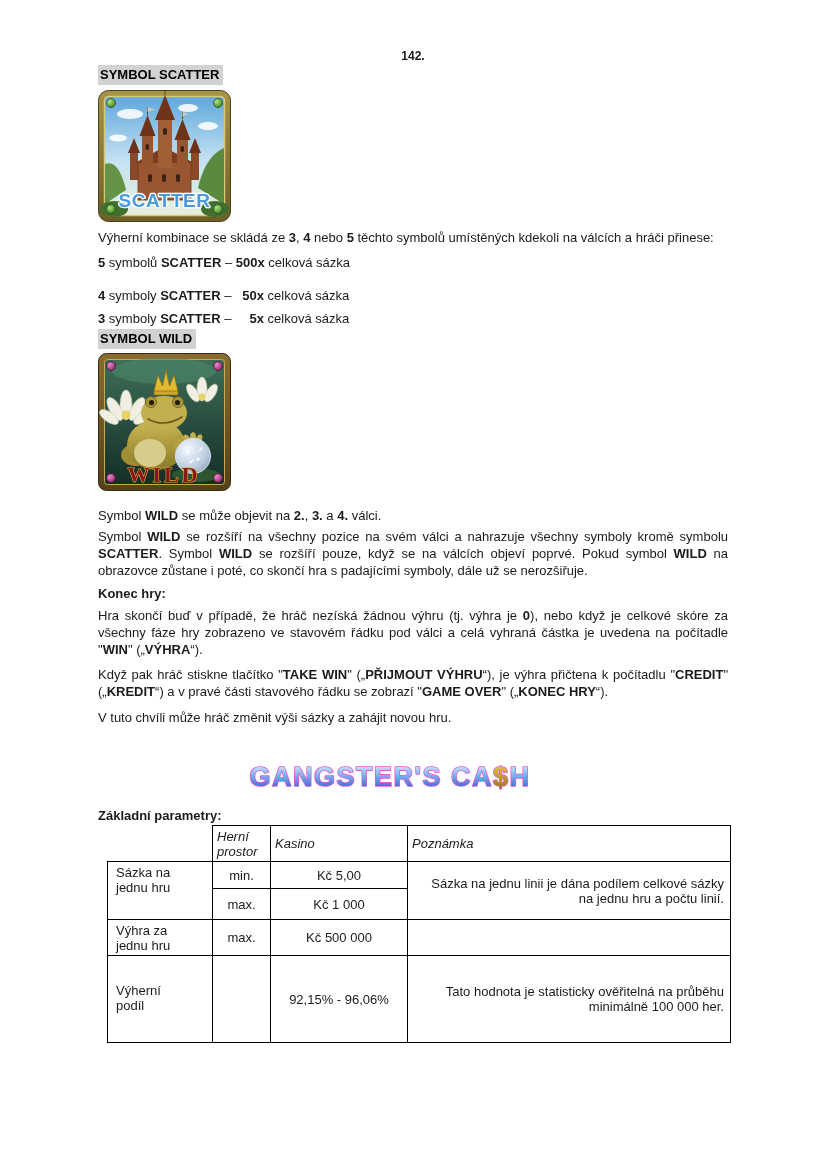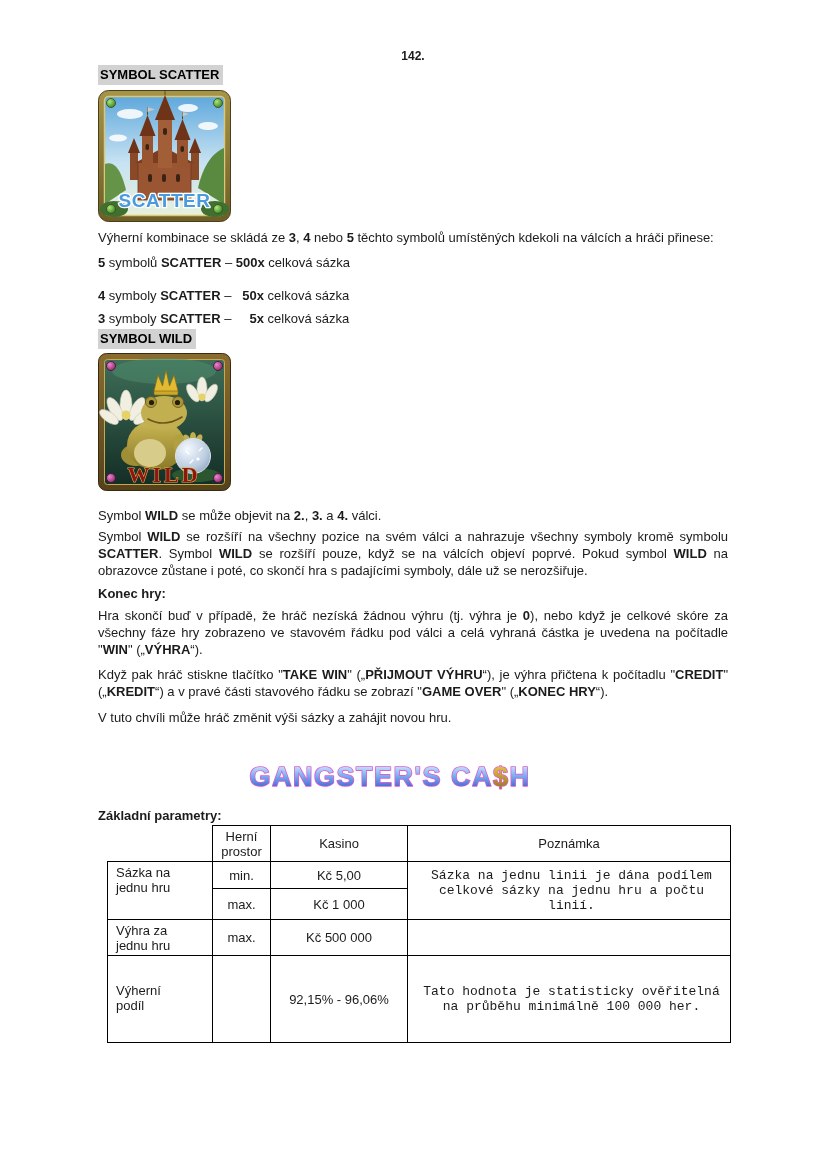--- a/index.html
+++ b/index.html
@@ -15,25 +15,25 @@
   p { margin:0; }
   .just { text-align:justify; }
   .sb { font-weight:bold; }
   .symbol-img { display:block; }
   .sec-heading { font-weight:bold; }
   .logo-wrap { margin-top:32px; text-align:center; padding-right:46px; }
   .params-title { font-weight:bold; margin-top:9px; }
   table.params { border-collapse:collapse; table-layout:fixed; width:623px; margin:1px 0 0 9px; }
   table.params td { border:1px solid #000; line-height:15px; font-size:13px; padding:0 4px; vertical-align:middle; overflow:hidden; }
   table.params td.ghost { border:none; background:#fff; }
-  table.params td.hdr { text-align:center; font-weight:normal; }
+  table.params td.hdr { text-align:left; font-weight:normal;font-style:italic; }
   table.params td.lbl { text-align:left; vertical-align:top; padding:3px 24px 2px 8px; }
   table.params td.lbl.va-mid { vertical-align:middle; padding-top:0; }
   table.params td.ctr { text-align:center; }
-  table.params td.note { text-align:center; padding:2px 6px 2px 11px;font-family:Liberation Mono, monospace; }
+  table.params td.note { text-align:right; padding:2px 6px 2px 11px; }
 </style>
 </head>
 <body>
 
 <div class="page">
   <div class="content">
 
     <div class="page-num">142.</div>
 
     <div style="">

